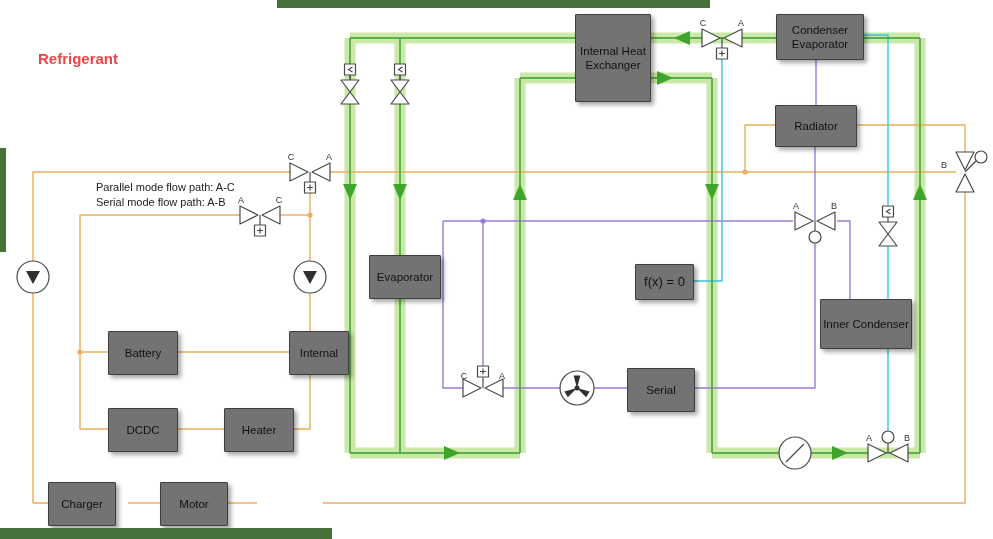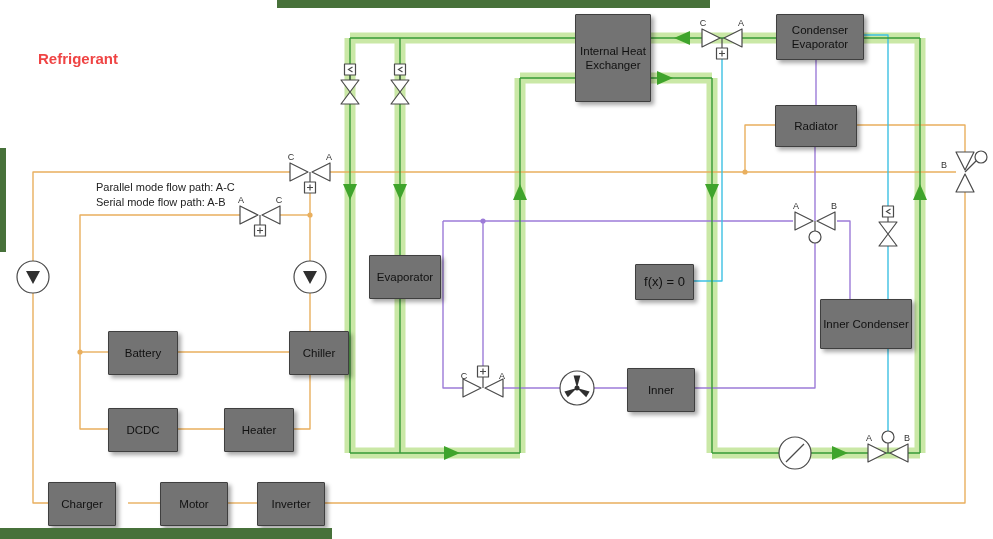--- a/index.html
+++ b/index.html
@@ -221,32 +221,29 @@
 <div class="blk" style="left:108px;top:331px;width:68px;height:42px">
       <span>Battery</span>
     </div>
 <div class="blk" style="left:224px;top:408px;width:68px;height:42px">
       <span>Heater</span>
     </div>
 <div class="blk" style="left:108px;top:408px;width:68px;height:42px">
       <span>DCDC</span>
     </div>
 <div class="blk" style="left:289px;top:331px;width:58px;height:42px">
-      <span>Chiller</span>
+      <span>Internal</span>
     </div>
 <div class="blk" style="left:627px;top:368px;width:66px;height:42px">
-      <span>Inner</span>
+      <span>Serial</span>
     </div>
 <div class="blk" style="left:48px;top:482px;width:66px;height:42px">
       <span>Charger</span>
     </div>
 <div class="blk" style="left:160px;top:482px;width:66px;height:42px">
       <span>Motor</span>
-    </div>
-<div class="blk" style="left:257px;top:482px;width:66px;height:42px">
-      <span>Inverter</span>
     </div>
 
 <div class="edge" style="left:277px;top:0;width:433px;height:8px"></div>
 <div class="edge" style="left:0;top:148px;width:6px;height:104px"></div>
 <div class="edge" style="left:0;top:528px;width:332px;height:11px"></div>
 
 </div>
 
 </body></html>

